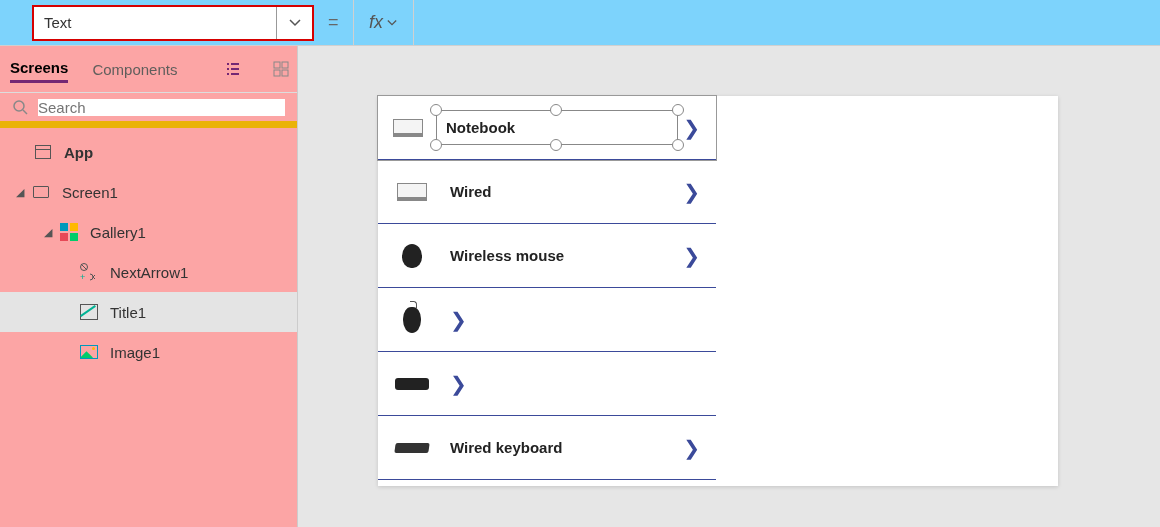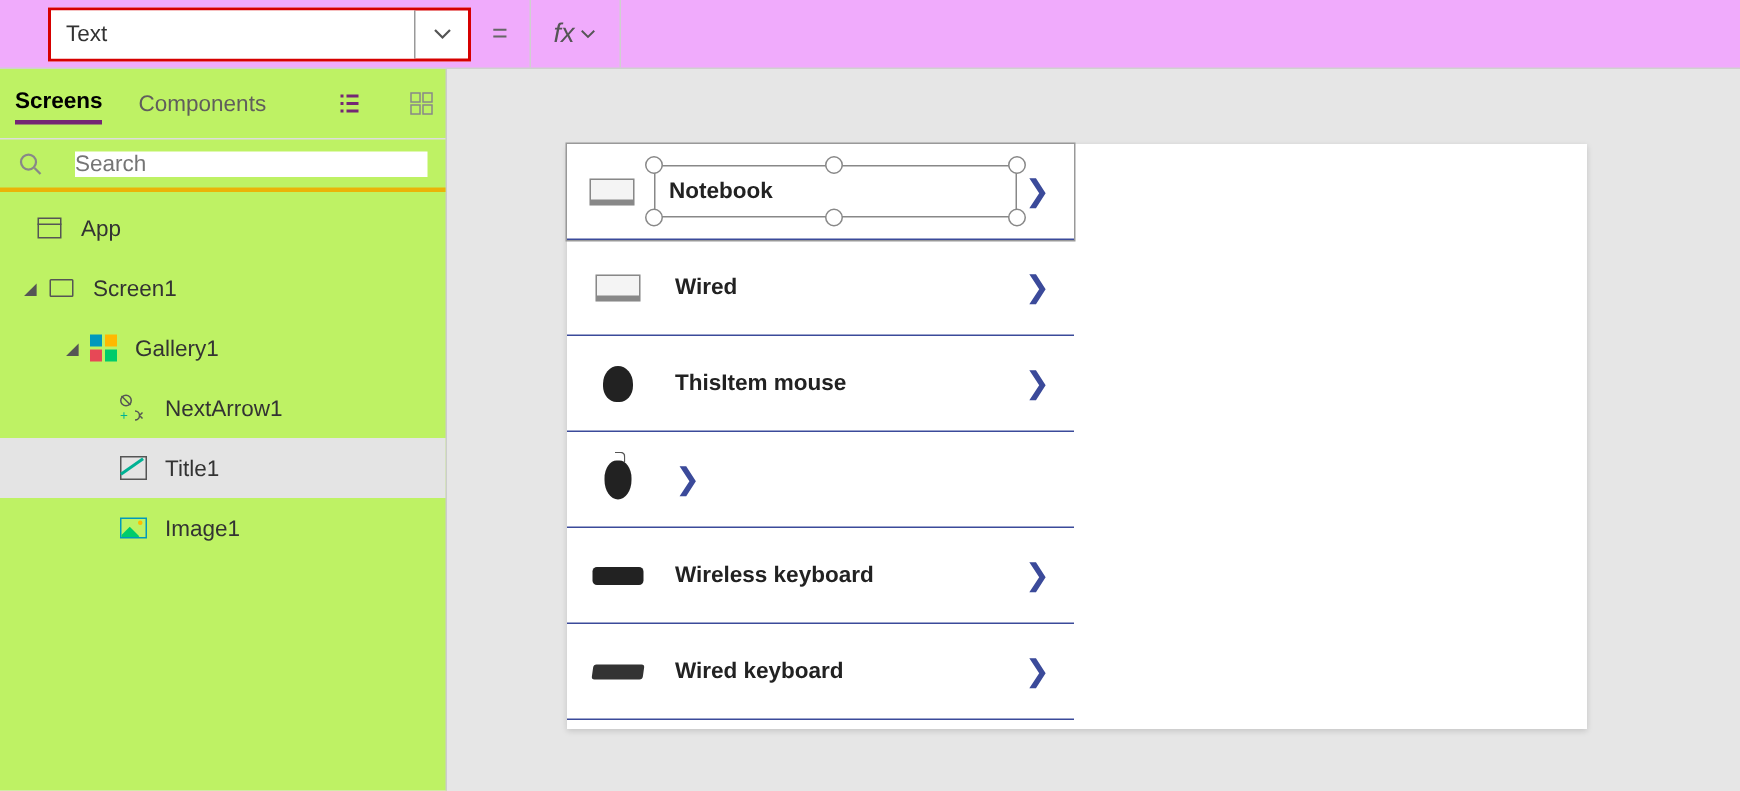--- a/index.html
+++ b/index.html
@@ -1,45 +1,45 @@
 <!DOCTYPE html>
 <html><head>
 <meta charset="utf-8">
 <style>
   * { box-sizing: border-box; margin: 0; padding: 0; font-family: "Segoe UI", Arial, sans-serif; }
   body { width: 1160px; height: 527px; background: #e6e6e6; overflow: hidden; font-size: 14px; color: #333; }
 
   
-  .formula-bar { height: 46px; background: #f0abfc; border-bottom: 1px solid #d0d0d0; display: flex; align-items: center; }
+  .formula-bar { height: 46px; background: #7dd3fc; border-bottom: 1px solid #d0d0d0; display: flex; align-items: center; }
   .prop-select { margin-left: 32px; width: 282px; height: 36px; border: 2px solid #d60000; display: flex; align-items: center; background: #fff; }
   .prop-select input { flex: 1; border: none; outline: none; padding: 0 10px; font-size: 15px; color: #333; height: 100%; }
   .prop-select .dd { width: 36px; height: 100%; border-left: 1px solid #999; display: flex; align-items: center; justify-content: center; color: #555; }
   .eq { margin: 0 14px; font-size: 18px; color: #666; }
   .fx-wrap { display: flex; align-items: flex-start; border-left: 1px solid #d0d0d0; height: 100%; gap: 30px; }
   .fx { width: 60px; height: 100%; display: flex; align-items: center; justify-content: center; font-style: italic; font-size: 18px; color: #555; border-right: 1px solid #d0d0d0; gap:4px;}
   .formula-text { margin-left: 6px; height: 36px; border: 2px solid #d60000; display: flex; align-items: center; padding: 0 8px; font-family: Consolas, monospace; font-size: 15px; }
   .tok-this { color: #b200a1; }
   .tok-rest { color: #222; }
 
   
-  .left-panel { position: absolute; top: 46px; left: 0; width: 298px; bottom: 0; background: #bef264; border-right: 1px solid #ccc; }
+  .left-panel { position: absolute; top: 46px; left: 0; width: 298px; bottom: 0; background: #fca5a5; border-right: 1px solid #ccc; }
   .tabs { display: flex; align-items: center; height: 46px; padding: 0 10px; gap: 24px; }
   .tab { font-size: 15px; color: #605e5c; cursor: pointer; padding: 4px 0; }
   .tab.active { color: #000; font-weight: 600; border-bottom: 3px solid #742774; }
   .tabs .spacer { flex: 1; }
   .tool-ic { width: 18px; height: 18px; display:inline-flex; align-items:center; justify-content:center; color:#742774; }
   .tool-ic.gray { color:#666; }
 
-  .search { height: 36px; border-top: 1px solid #ddd; border-bottom: 3px solid #eab308; display: flex; align-items: center; padding: 0 12px; gap: 22px; color: #666; }
+  .search { height: 36px; border-top: 1px solid #ddd; border-bottom: 7px solid #eab308; display: flex; align-items: center; padding: 0 12px; gap: 10px; color: #666; }
   .search input { border:none; outline:none; flex:1; font-size:15px; color:#333; }
 
   .tree { padding-top: 4px; }
   .tree-row { display: flex; align-items: center; height: 40px; cursor: pointer; }
   .tree-row.selected { background: #e4e4e4; }
-  .indent0 { padding-left: 22px; }
+  .indent0 { padding-left: 32px; font-weight: bold; }
   .indent1 { padding-left: 16px; }
   .indent2 { padding-left: 44px; }
   .indent3 { padding-left: 78px; }
   .caret { width: 14px; color:#555; font-size:11px; }
   .tree-ic { width: 22px; height: 22px; display:inline-flex; align-items:center; justify-content:center; margin-right:10px; }
   .tree-label { font-size: 15px; color:#333; }
 
   
   .ic-screen { border:1.5px solid #555; width:16px; height:12px; border-radius:1px; }
   .ic-app { border:1.5px solid #555; width:16px; height:14px; position:relative; }
@@ -207,36 +207,35 @@
           <div class="thumb-laptop"></div>
         </div>
       <div class="g-title">Wired</div>
       <div class="g-arrow">❯</div>
     </div>
 
     <div class="g-row full">
       <div class="g-img">
           <div class="thumb-mouse"></div>
         </div>
-      <div class="g-title">ThisItem mouse</div>
+      <div class="g-title">Wireless mouse</div>
       <div class="g-arrow">❯</div>
     </div>
 
     <div class="g-row full">
       <div class="g-img">
           <div class="thumb-mouse2"></div>
         </div>
       <div class="g-arrow">❯</div>
     </div>
 
     <div class="g-row full">
       <div class="g-img">
           <div class="thumb-kb"></div>
         </div>
-      <div class="g-title">Wireless keyboard</div>
       <div class="g-arrow">❯</div>
     </div>
 
     <div class="g-row full">
       <div class="g-img">
           <div class="thumb-kb2"></div>
         </div>
       <div class="g-title">Wired keyboard</div>
       <div class="g-arrow">❯</div>
     </div>

